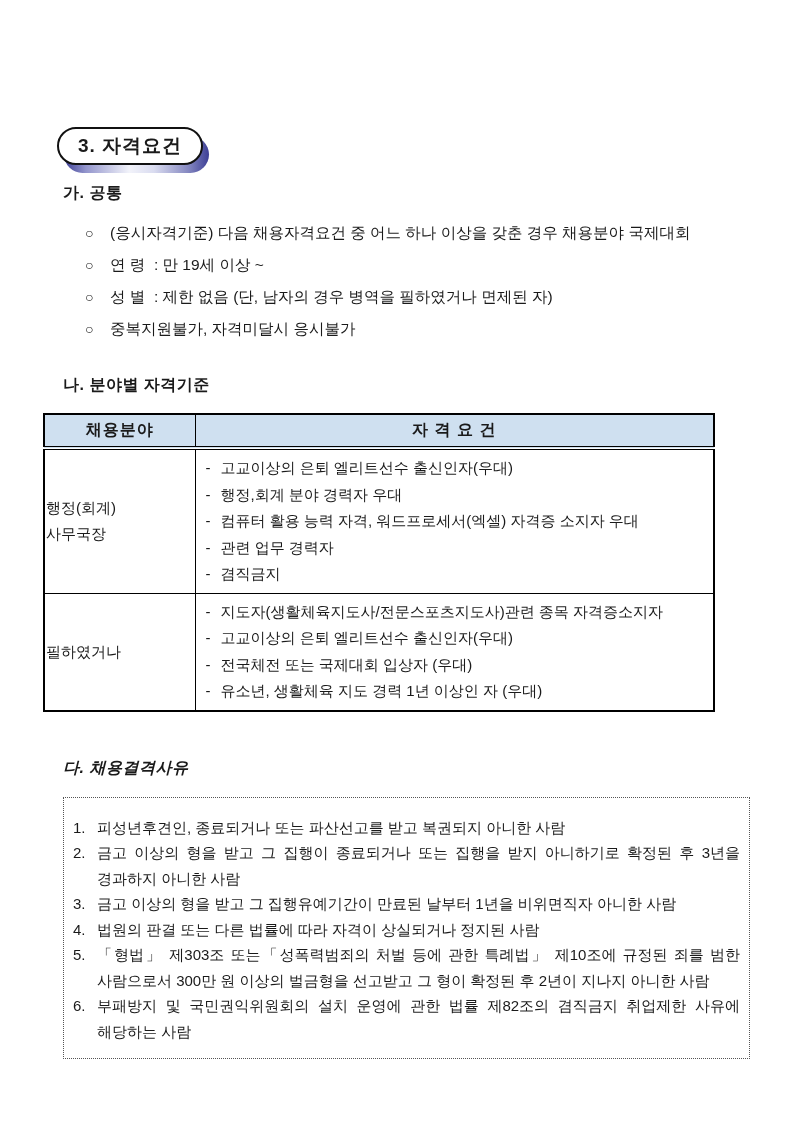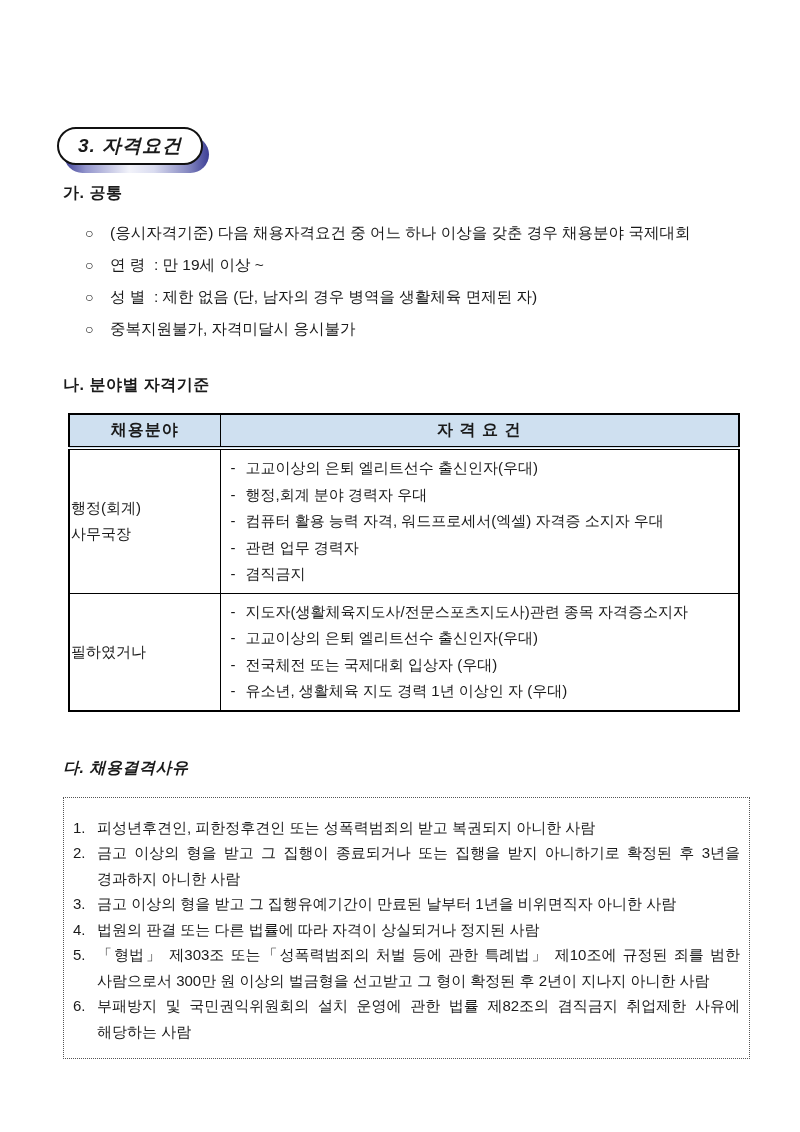--- a/index.html
+++ b/index.html
@@ -8,21 +8,21 @@
     background: #ffffff;
     color: #1a1a1a;
     font-family: "Liberation Sans", "DejaVu Sans", sans-serif;
     overflow: hidden;
   }
 
   
   .badge-wrap {
     position: relative;
     margin: 127px 0 4px 57px;
-    width: 146px; height: 38px; font-style: italic;
+    width: 146px; height: 38px;
   }
   .badge-shadow {
     position: absolute;
     left: 7px; right: -6px; top: 9px; bottom: -8px;
     border-radius: 20px;
     background: linear-gradient(90deg,
       var(--shadow-dark, #3d3f96) 0%, #9395cc 15%,
       #f2f3fa 45%, #dadcf0 62%,
       #8487c0 86%, var(--shadow-dark, #3d3f96) 100%);
   }
@@ -46,21 +46,21 @@
   .h-disq     { margin-top: 46px; font-style: italic; }
 
   
   .o-list { margin: 13px 0 0 85px; width: 652px; }
   .o-item { display: flex; font-size: 15.5px; line-height: 32px; }
   .o-marker { flex: none; width: 25px; font-size: 14px; }
   .o-text { flex: 1; text-align: justify; white-space: pre-wrap; word-break: keep-all; }
 
   
   table.criteria {
-    margin: 17px 0 0 68px;
+    margin: 17px 0 0 43px;
     width: 672px;
     border-collapse: collapse;
     border: 2px solid #000;
     table-layout: fixed;
   }
   table.criteria th {
     background: var(--header-bg, #cfe0f0);
     border: 1px solid #000;
     border-bottom: 4px double #000;
     font-size: 16px; font-weight: bold;
@@ -108,21 +108,21 @@
   <div class="o-item">
     <span class="o-marker">○</span>
     <div class="o-text">(응시자격기준) 다음 채용자격요건 중 어느 하나 이상을 갖춘 경우 채용분야 국제대회</div>
   </div>
   <div class="o-item">
     <span class="o-marker">○</span>
     <div class="o-text">연 령  : 만 19세 이상 ~</div>
   </div>
   <div class="o-item">
     <span class="o-marker">○</span>
-    <div class="o-text">성 별  : 제한 없음 (단, 남자의 경우 병역을 생활체육 면제된 자)</div>
+    <div class="o-text">성 별  : 제한 없음 (단, 남자의 경우 병역을 필하였거나 면제된 자)</div>
   </div>
   <div class="o-item">
     <span class="o-marker">○</span>
     <div class="o-text">중복지원불가, 자격미달시 응시불가</div>
   </div>
 </div>
 
 <div class="sec-heading h-criteria">나. 분야별 자격기준</div>
 
 <table class="criteria">
@@ -185,21 +185,21 @@
       </td>
     </tr>
   </tbody>
 </table>
 
 <div class="sec-heading h-disq">다. 채용결격사유</div>
 
 <div class="disq-box">
   <div class="dq-item">
     <span class="dq-no">1.</span>
-    <span class="dq-text">피성년후견인, 피한정후견인 또는 성폭력범죄의 받고 복권되지 아니한 사람</span>
+    <span class="dq-text">피성년후견인, 종료되거나 또는 파산선고를 받고 복권되지 아니한 사람</span>
   </div>
   <div class="dq-item">
     <span class="dq-no">2.</span>
     <span class="dq-text">금고 이상의 형을 받고 그 집행이 종료되거나 또는 집행을 받지 아니하기로 확정된 후 3년을 경과하지 아니한 사람</span>
   </div>
   <div class="dq-item">
     <span class="dq-no">3.</span>
     <span class="dq-text">금고 이상의 형을 받고 그 집행유예기간이 만료된 날부터 1년을 비위면직자 아니한 사람</span>
   </div>
   <div class="dq-item">

